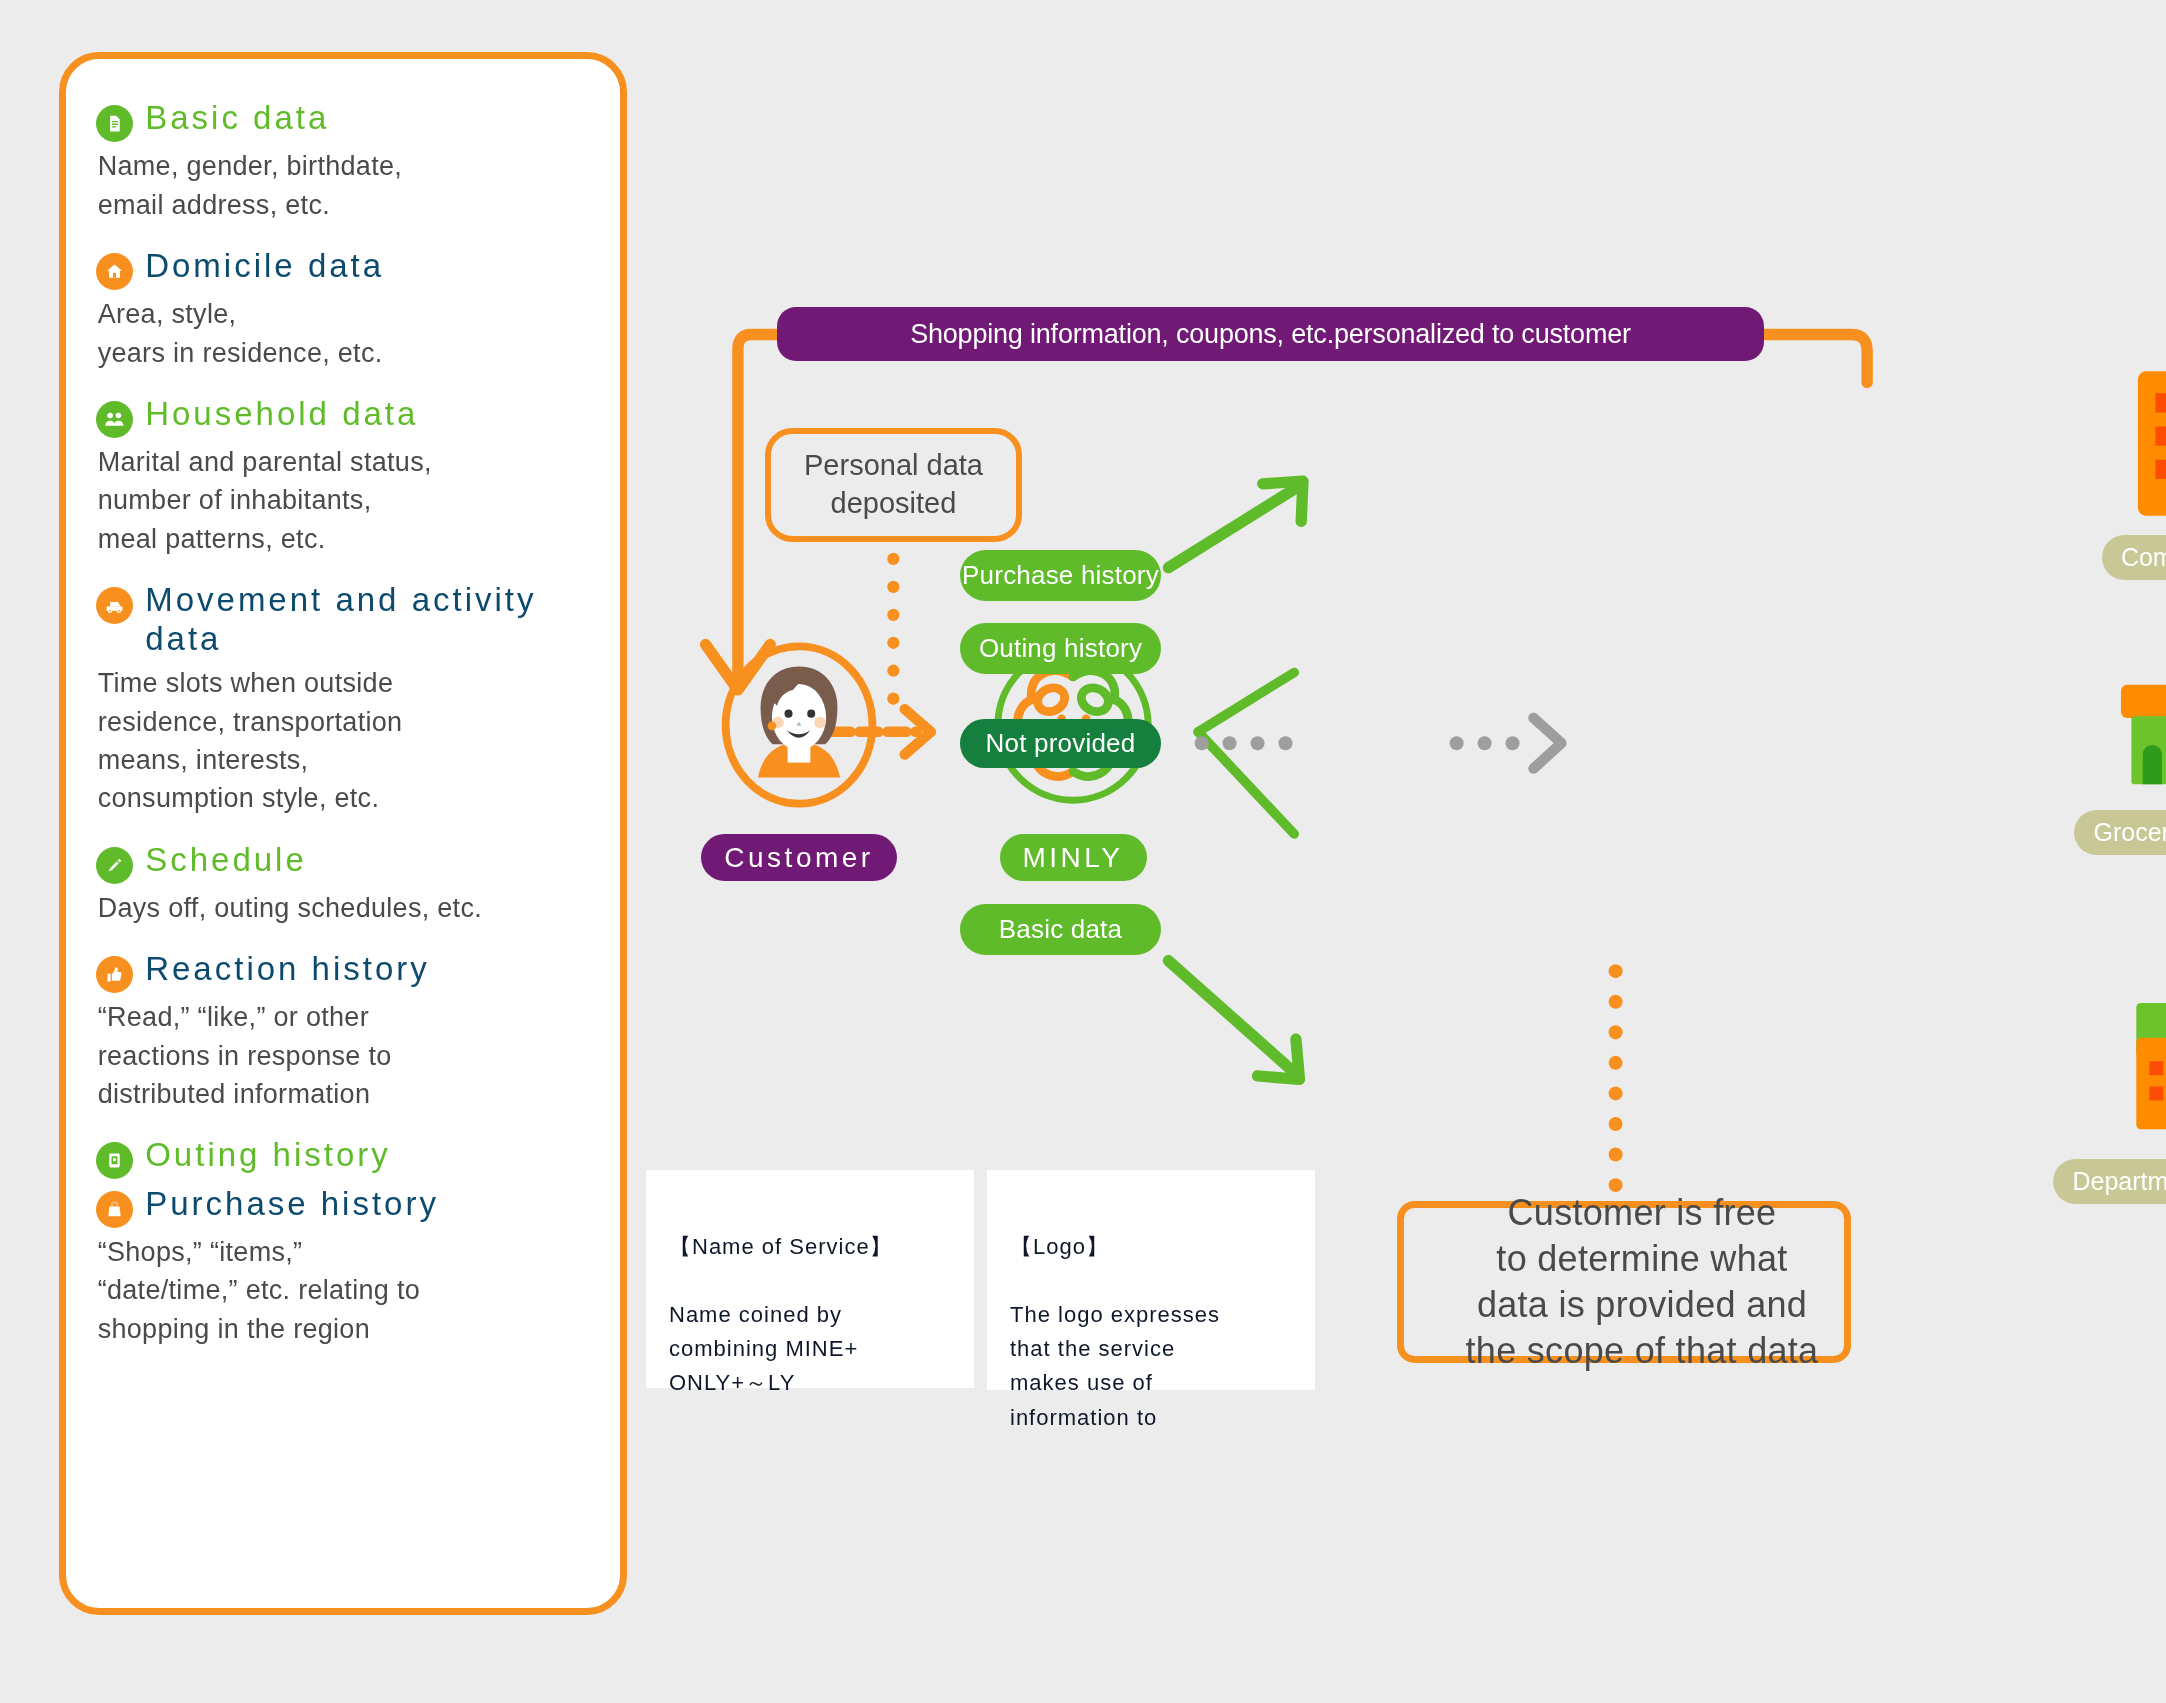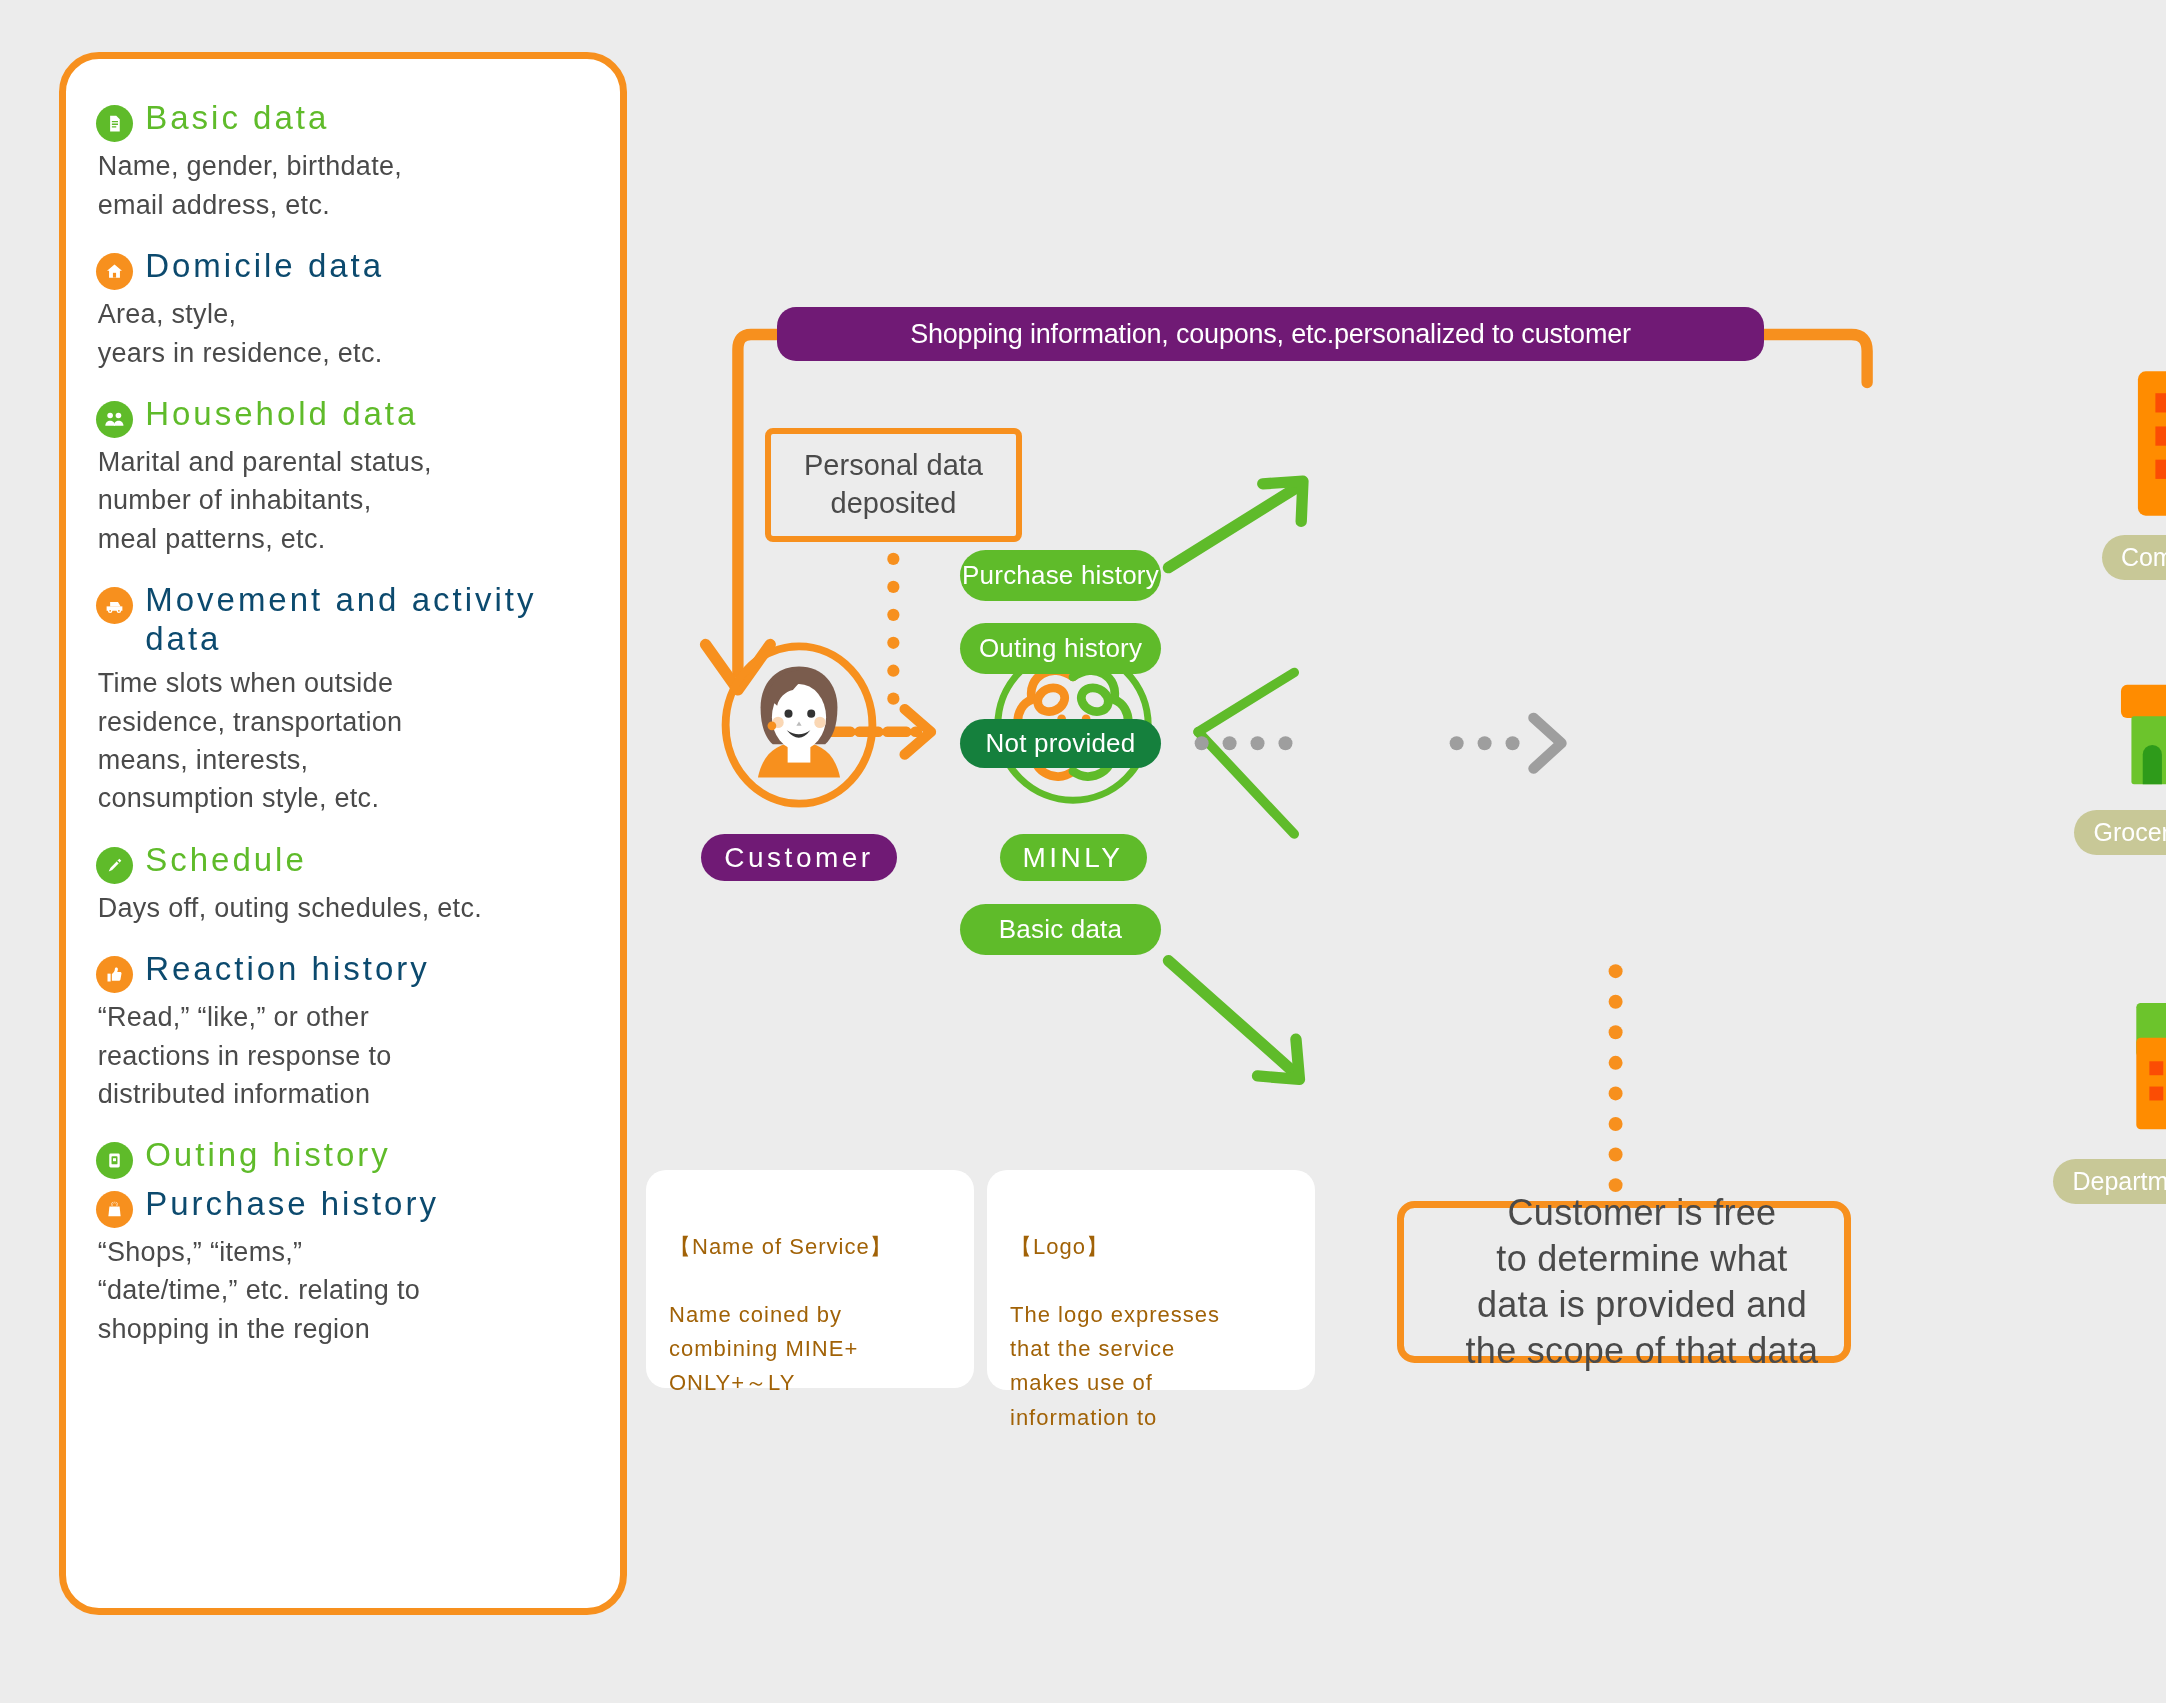--- a/index.html
+++ b/index.html
@@ -96,21 +96,21 @@
     letter-spacing: -0.2px;
     border-radius: 19px;
   }
 
   
   #personal-data-box {
     position: absolute;
     left: 119px; top: 428px;
     width: 257px; height: 114px;
     border: 6.1px solid #F7901E;
-    border-radius: 8px;
+    border-radius: 27px;
     box-sizing: border-box;
     display: flex; align-items: center; justify-content: center;
     color: #4A4A4A;
     font-size: 29px;
     line-height: 1.3;
     text-align: center;
     white-space: pre-line;
   }
 
   
@@ -156,26 +156,25 @@
   #company-a { left: 1413px; top: 367px; width: 253px; }
   #company-b { left: 1404px; top: 681px; width: 262px; }
   #company-c { left: 1396px; top: 996px; width: 279px; }
 
   
   .note-card {
     position: absolute;
     background: #ffffff;
     box-sizing: border-box;
     padding: 26px 19px 19px 23px;
-    color: #a16207;
+    color: #0f172a;
     font-size: 22px;
     line-height: 1.55;
     letter-spacing: 1px;
     white-space: pre-line;
-    border-radius: 20px;
   }
   #note-service { left: 0px; top: 1170px; width: 328px; height: 218px; }
   #note-logo    { left: 341px; top: 1170px; width: 328px; height: 220px; }
 
   #callout-box {
     position: absolute;
     left: 751px; top: 1201px;
     width: 454px; height: 162px;
     border: 7px solid #F7901E;
     border-radius: 17.5px;

